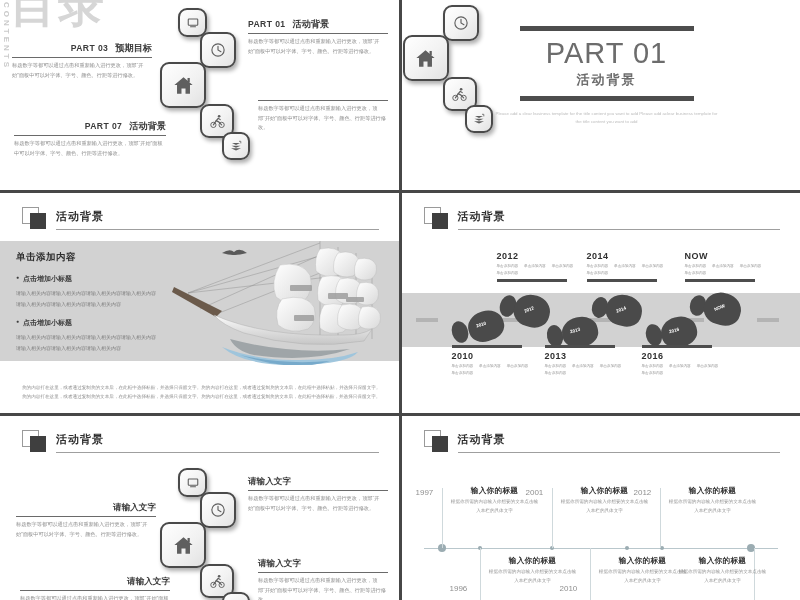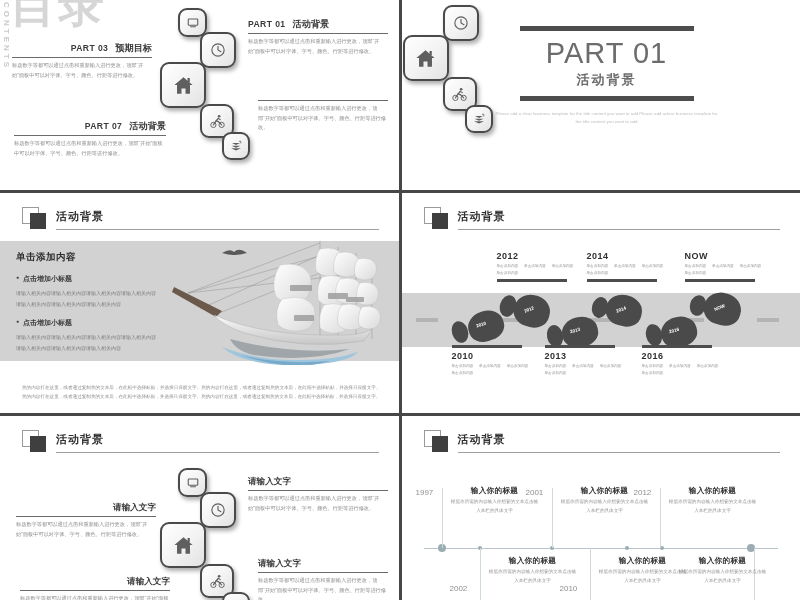--- a/index.html
+++ b/index.html
@@ -538,21 +538,21 @@
     <div class="tl-vline" style="left:40px;top:72px;height:60px;"></div>
     <div class="tl-vline" style="left:150px;top:72px;height:60px;"></div>
     <div class="tl-vline" style="left:258px;top:72px;height:60px;"></div>
     <div class="tl-vline" style="left:78px;top:132px;height:58px;"></div>
     <div class="tl-vline" style="left:188px;top:132px;height:58px;"></div>
     <div class="tl-vline" style="left:352px;top:132px;height:58px;"></div>
 
     <div class="tl-year" style="left:14px;top:72px;">1997</div>
     <div class="tl-year" style="left:124px;top:72px;">2001</div>
     <div class="tl-year" style="left:232px;top:72px;">2012</div>
-    <div class="tl-year" style="left:48px;top:168px;">2002</div>
+    <div class="tl-year" style="left:48px;top:168px;">1996</div>
     <div class="tl-year" style="left:158px;top:168px;">2010</div>
     <div class="tl-year" style="left:356px;top:186px;">2017</div>
 
     <div class="tl-item" style="left:48px;top:70px;">
       <div class="h">输入你的标题</div>
       <div class="b">根据你所需的内容输入你想要的文本点击输入本栏的具体文字</div>
     </div>
     <div class="tl-item" style="left:158px;top:70px;">
       <div class="h">输入你的标题</div>
       <div class="b">根据你所需的内容输入你想要的文本点击输入本栏的具体文字</div>

